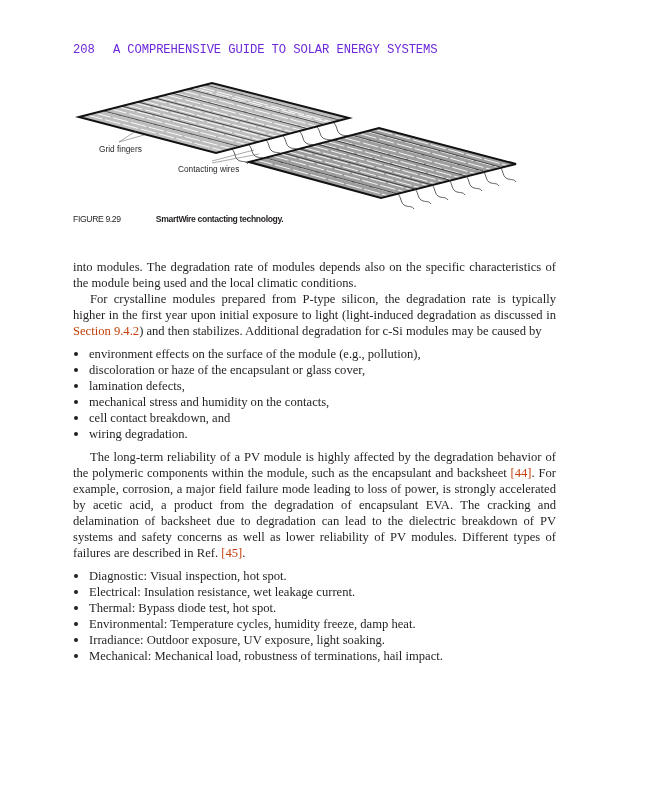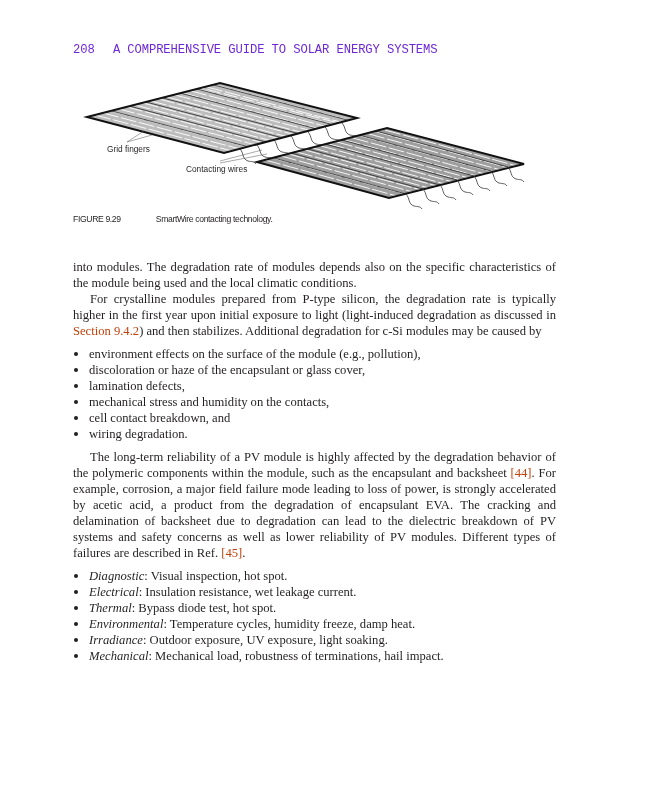--- a/index.html
+++ b/index.html
@@ -23,21 +23,21 @@
       font-size: 12.2px;
       letter-spacing: -0.1px;
       color: #6d28d9;
       white-space: nowrap;
     }
     .running-head .page-num {
       margin-right: 11px;
     }
     .figure {
       position: absolute;
-      left: 72px;
+      left: 64px;
       top: 60px;
       width: 480px;
       height: 160px;
     }
     .figure svg {
       position: absolute;
       left: 0;
       top: 0;
     }
     .fig-label {
@@ -55,21 +55,21 @@
       font-size: 8.6px;
       letter-spacing: -0.35px;
       color: #231f20;
       white-space: nowrap;
     }
     .caption .cap-num {
       font-weight: normal;
       margin-right: 5px;
     }
     .caption .cap-text {
-      font-weight: normal;
+      font-weight: bold;
       padding-left: 28px;
     }
     .body-text {
       position: absolute;
       left: 73px;
       top: 259px;
       width: 483px;
       font-family: "Liberation Serif", serif;
       font-size: 12.6px;
       line-height: 16px;
@@ -101,21 +101,20 @@
       content: "";
       position: absolute;
       left: 1px;
       top: 6px;
       width: 4px;
       height: 4px;
       border-radius: 50%;
       background: #231f20;
     }
     .term {
-      font-style: italic;
     }
     sub {
       font-size: 8px;
       vertical-align: -2px;
       line-height: 0;
     }
   </style>
 </head>
 <body>
 

